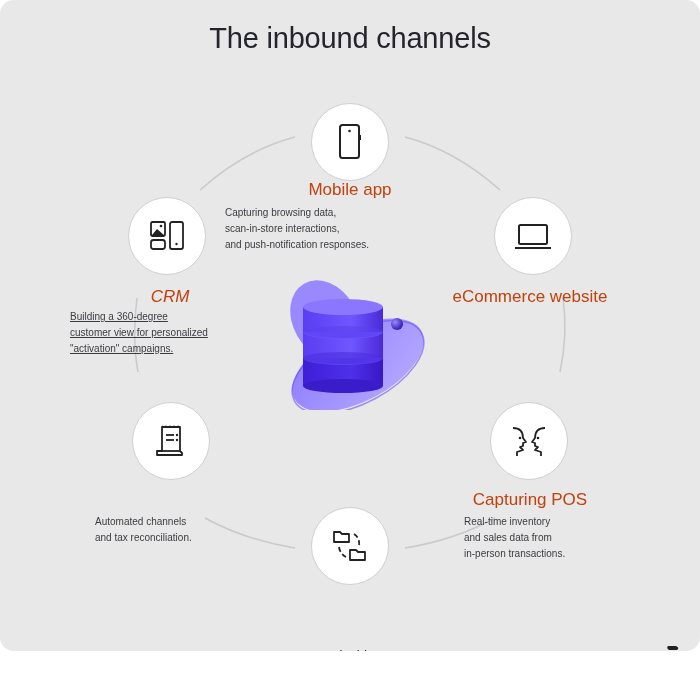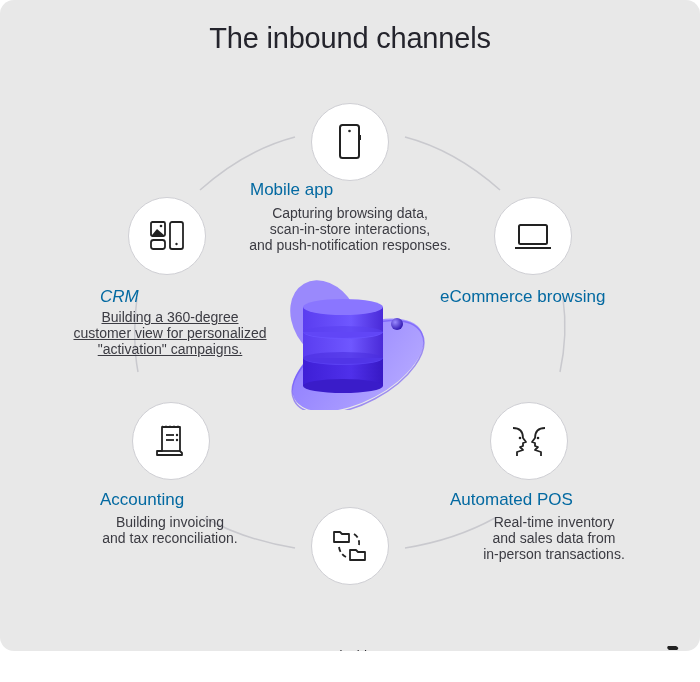--- a/index.html
+++ b/index.html
@@ -14,26 +14,26 @@
       font-size:29px; font-weight:500; letter-spacing:-0.2px; color:#24242c;
     }
     svg.arcs { position:absolute; left:0; top:0; }
     .node {
       position:absolute; width:78px; height:78px; border-radius:50%;
       background:#ffffff; border:1px solid #cfcfd4; box-sizing:border-box;
       display:flex; align-items:center; justify-content:center;
     }
     .node svg { display:block; }
     .label {
-      position:absolute; font-size:17px; font-weight:500; color:#0369a1;
-      white-space:nowrap;
+      position:absolute; font-size:17px; font-weight:500; color:#c2410c;
+      text-align:center; white-space:nowrap;
     }
     .desc {
-      position:absolute; font-size:14px; line-height:16px; color:#3b3b42;
-      text-align:center; white-space:pre-line;
+      position:absolute; font-size:10px; line-height:16px; color:#3b3b42;
+      text-align:left; white-space:pre-line;
     }
     .footer-url {
       position:absolute; left:0; width:700px; top:647px; text-align:center;
       font-size:13px; color:#2b2b31;
     }
     .logo { position:absolute; left:660px; top:643px; }
     .db { position:absolute; left:270px; top:270px; }
   </style>
 </head>
 <body>
@@ -103,33 +103,33 @@
   <div class="desc" style="left:225px;top:205px;width:250px;">Capturing browsing data,
 scan-in-store interactions,
 and push-notification responses.</div>
 
   <div class="node" style="left:494px;top:197px;">
     <svg width="40" height="30" viewBox="0 0 40 30">
       <rect x="6" y="4" width="28" height="19" rx="1.5" fill="none" stroke="#222" stroke-width="2"></rect>
       <line x1="2" y1="27" x2="38" y2="27" stroke="#222" stroke-width="2"></line>
     </svg>
   </div>
-  <div class="label" style="left:440px;top:287px;width:180px;">eCommerce browsing</div>
+  <div class="label" style="left:440px;top:287px;width:180px;">eCommerce website</div>
 
   <div class="node" style="left:490px;top:402px;">
     <svg width="40" height="34" viewBox="0 0 40 34">
       <g fill="none" stroke="#222" stroke-width="1.8" stroke-linejoin="round">
         <path d="M4,4 Q14,4 14,14 L17,18 L14,19 L14,22 L11,23 L14,26 L8,28 L8,32"></path>
         <path d="M36,4 Q26,4 26,14 L23,18 L26,19 L26,22 L29,23 L26,26 L32,28 L32,32"></path>
       </g>
       <circle cx="11" cy="14" r="1.3" fill="#222"></circle>
       <circle cx="29" cy="14" r="1.3" fill="#222"></circle>
     </svg>
   </div>
-  <div class="label" style="left:450px;top:490px;width:160px;">Automated POS</div>
+  <div class="label" style="left:450px;top:490px;width:160px;">Capturing POS</div>
   <div class="desc" style="left:464px;top:514px;width:180px;">Real-time inventory
 and sales data from
 in-person transactions.</div>
 
   <div class="node" style="left:311px;top:507px;">
     <svg width="40" height="40" viewBox="0 0 40 40">
       <g fill="none" stroke="#222" stroke-width="1.8" stroke-linejoin="round">
         <path d="M4,6 L10,6 L12,8 L19,8 L19,16 L4,16 Z"></path>
         <path d="M20,24 L26,24 L28,26 L35,26 L35,34 L20,34 Z"></path>
         <path d="M24,8 Q30,12 29,19" stroke-dasharray="5 3"></path>
@@ -144,22 +144,21 @@
         <path d="M8,4 L26,4 L26,28 L28,30 L28,32 L3,32 L3,28 L8,28 Z"></path>
         <line x1="3" y1="28" x2="26" y2="28"></line>
         <line x1="12" y1="12" x2="20" y2="12"></line>
         <line x1="12" y1="17" x2="20" y2="17"></line>
       </g>
       <circle cx="23" cy="12" r="1.2" fill="#222"></circle>
       <circle cx="23" cy="17" r="1.2" fill="#222"></circle>
       <path d="M8,3 L10,4 L12,3 L14,4 L16,3 L18,4 L20,3 L22,4 L24,3 L26,4" fill="none" stroke="#222" stroke-width="1"></path>
     </svg>
   </div>
-  <div class="label" style="left:100px;top:490px;width:140px;">Accounting</div>
-  <div class="desc" style="left:95px;top:514px;width:150px;">Building invoicing
+  <div class="desc" style="left:95px;top:514px;width:150px;">Automated channels
 and tax reconciliation.</div>
 
   <div class="node" style="left:128px;top:197px;">
     <svg width="38" height="34" viewBox="0 0 38 34">
       <g fill="none" stroke="#222" stroke-width="1.8" stroke-linejoin="round">
         <rect x="3" y="3" width="14" height="14" rx="1.5"></rect>
         <rect x="3" y="21" width="14" height="9" rx="2.5"></rect>
         <rect x="22" y="3" width="13" height="27" rx="2"></rect>
       </g>
       <path d="M4,16 L9,10 L16,16 Z" fill="#222"></path>

